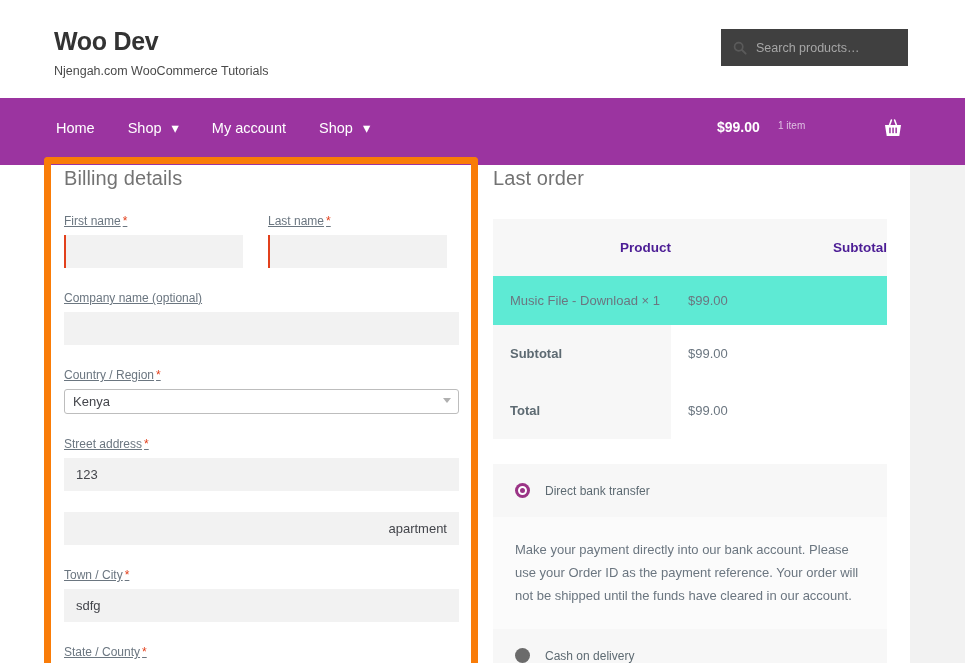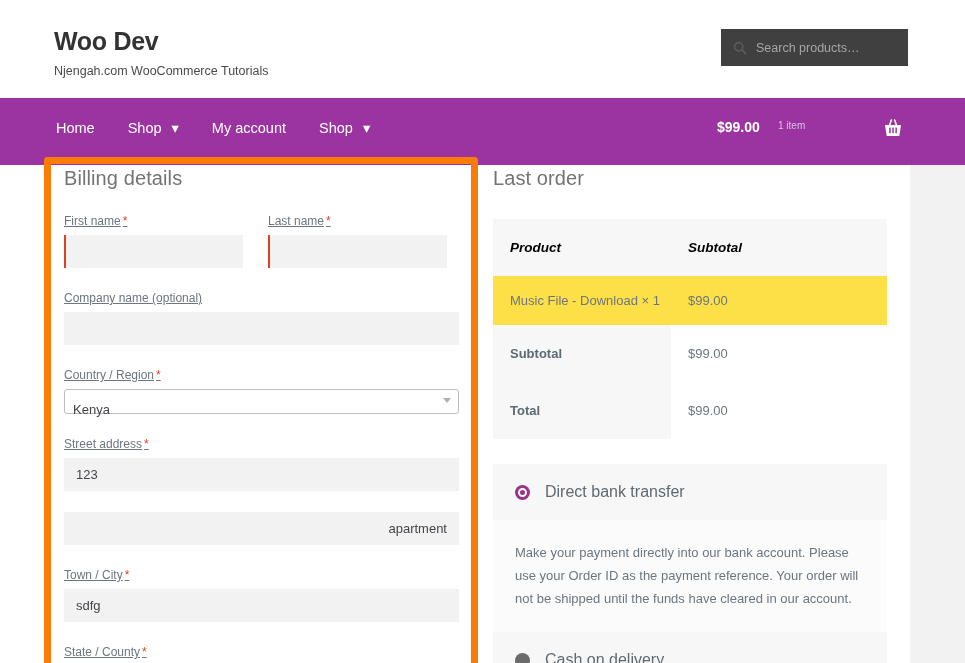--- a/index.html
+++ b/index.html
@@ -189,21 +189,21 @@
   .select-input {
     display: block;
     width: 100%;
     height: 25px;
     background: #ffffff;
     border: 1px solid #bdbdbd;
     border-radius: 3px;
     font-family: "Liberation Sans", sans-serif;
     font-size: 13px;
     color: #43454b;
-    padding: 8px 8px;
+    padding: 0 8px;
     position: relative;
     line-height: 23px;
   }
   .select-wrap { position: relative; }
   .select-arrow {
     position: absolute;
     right: 8px;
     top: 9px;
     width: 0; height: 0;
     border-left: 4px solid transparent;
@@ -220,36 +220,35 @@
     top: 165px;
     width: 394px;
   }
   .order-table {
     width: 394px;
     border-collapse: collapse;
     margin-top: 28px;
     font-size: 13px;
   }
   .order-table th {
-    text-align: left;
+    text-align: right;
     font-size: 13.5px;
-    color: #000000;
+    color: #4c1d95;
     font-weight: bold;
     padding: 21px 0 21px 17px;
     background: #f7f7f7;
-    font-style: italic;
   }
   .order-table th.col2 { padding-left: 17px; }
   .order-table td {
     padding: 17px 0 17px 17px;
     color: #6b7680;
     font-size: 13px;
     vertical-align: middle;
   }
-  tr.product-row td { background: #fde047; }
+  tr.product-row td { background: #5eead4; }
   tr.totals-row td.label-cell {
     background: #f7f7f7;
     font-weight: bold;
     color: #5d6a72;
     padding-top: 21px;
     padding-bottom: 21px;
   }
   tr.totals-row td.value-cell {
     background: #ffffff;
     padding-top: 21px;
@@ -284,21 +283,21 @@
     content: "";
     position: absolute;
     left: 3px; top: 3px;
     width: 9px; height: 9px;
     border-radius: 50%;
     border: 2px solid #ffffff;
     box-sizing: border-box;
     background: #9b3486;
   }
   .radio.unchecked { background: #6b6b6b; }
-  .pay-label { font-size: 16px; color: #5d6a72; }
+  .pay-label { font-size: 12px; color: #5d6a72; }
   .pay-desc {
     background: #fbfbfb;
     padding: 21px 24px 22px 22px;
     font-size: 13px;
     color: #6b7680;
     line-height: 23px;
   }
 </style>
 </head>
 <body>

